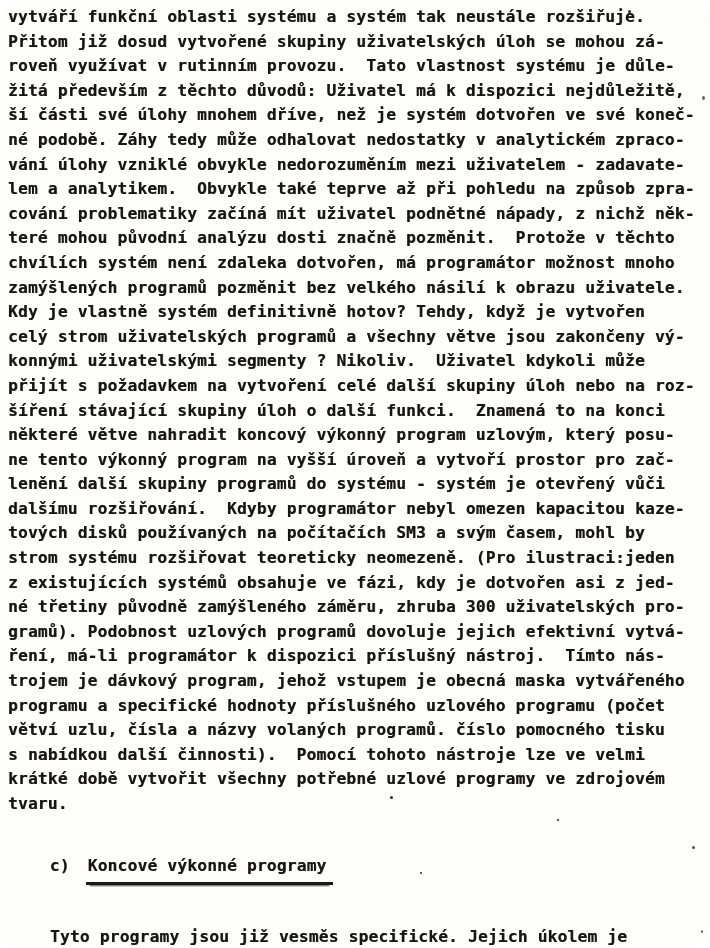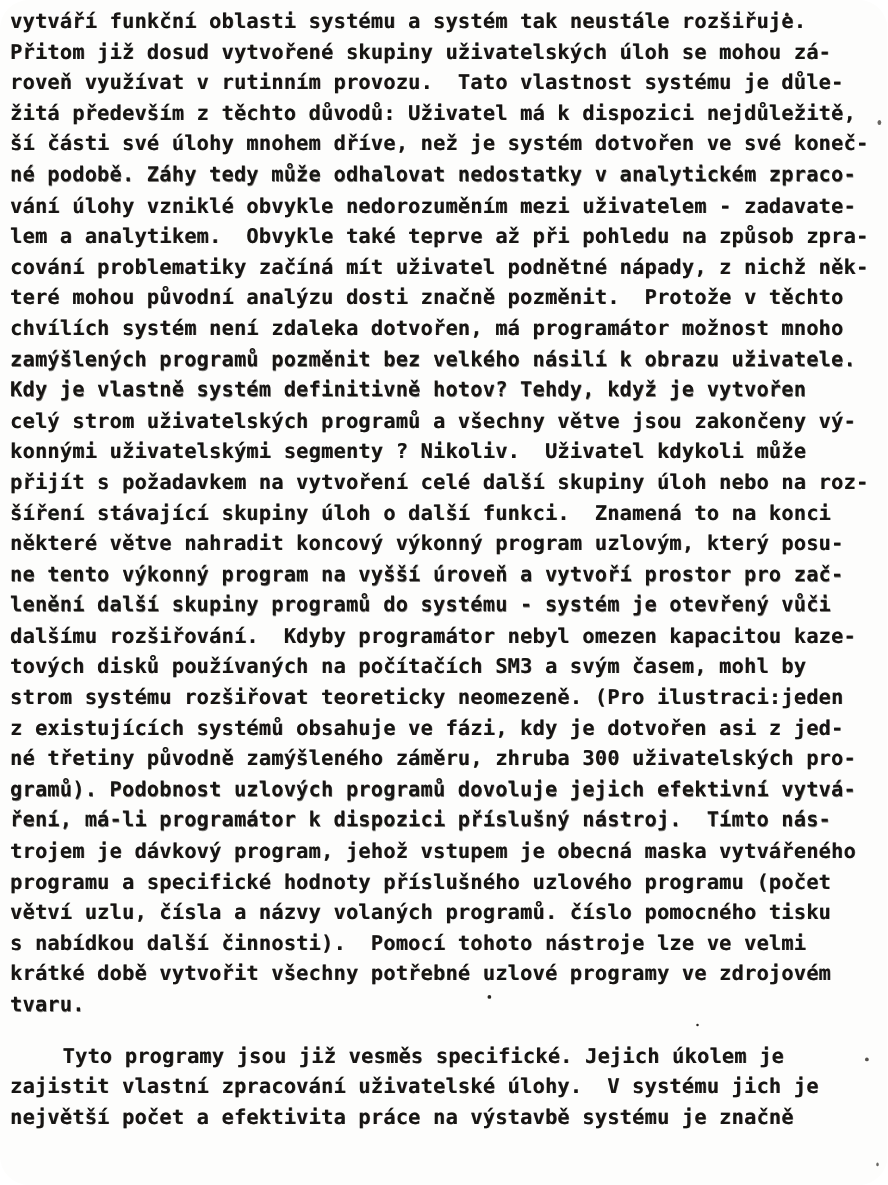--- a/index.html
+++ b/index.html
@@ -100,20 +100,23 @@
 né třetiny původně zamýšleného záměru, zhruba 300 uživatelských pro-
 gramů). Podobnost uzlových programů dovoluje jejich efektivní vytvá-
 ření, má-li programátor k dispozici příslušný nástroj.  Tímto nás-
 trojem je dávkový program, jehož vstupem je obecná maska vytvářeného
 programu a specifické hodnoty příslušného uzlového programu (počet
 větví uzlu, čísla a názvy volaných programů. číslo pomocného tisku
 s nabídkou další činnosti).  Pomocí tohoto nástroje lze ve velmi
 krátké době vytvořit všechny potřebné uzlové programy ve zdrojovém
 tvaru.</div>
 
+  <div class="section-heading">
+    <span class="section-marker">c)</span><span class="section-title">Koncové výkonné programy</span>
+  </div>
 
   <div class="para para-secondary">Tyto programy jsou již vesměs specifické. Jejich úkolem je
 zajistit vlastní zpracování uživatelské úlohy.  V systému jich je
 největší počet a efektivita práce na výstavbě systému je značně</div>
 
   <span class="speck s1"></span>
   <span class="speck s2"></span>
   <span class="speck s3"></span>
   <span class="speck s4"></span>
   <span class="speck s5"></span>

